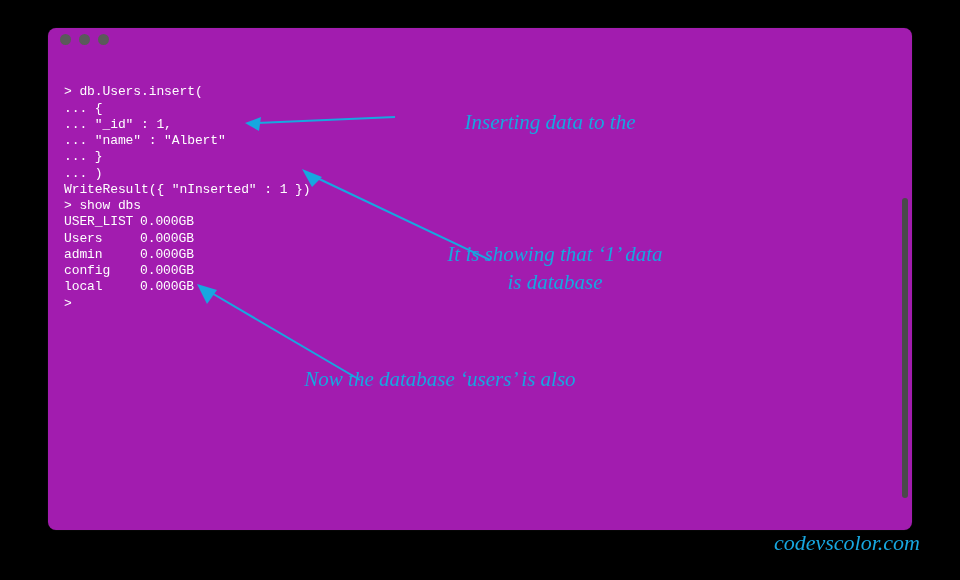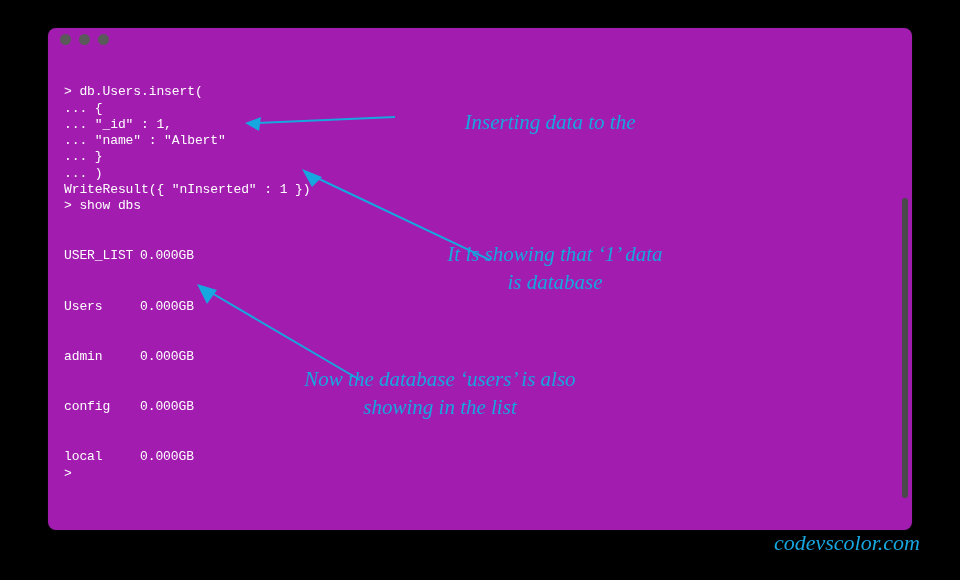--- a/index.html
+++ b/index.html
@@ -39,21 +39,21 @@
       left: 16px;
       top: 40px;
       color: #ffffff;
       font-size: 13px;
       line-height: 1.25;
       white-space: pre;
       font-weight: 500;
       letter-spacing: -0.1px;
     }
     .dbrow { display: block; }
-    .dbname { display: inline-block; width: 76px; margin-top: 34px; }
+    .dbname { display: inline-block; width: 76px; }
     .scrollbar {
       position: absolute;
       right: 4px;
       top: 170px;
       width: 6px;
       height: 300px;
       background: #4a4a4a;
       border-radius: 3px;
     }
     .annotation {
@@ -115,21 +115,20 @@
 
 <div class="annotation ann1">
   <span>Inserting data to the</span><br>
 </div>
 <div class="annotation ann2">
   <span>It is showing that ‘1’ data</span><br>
   <span>is database</span>
 </div>
 <div class="annotation ann3">
   <span>Now the database ‘users’ is also</span><br>
-  <span>showing in the list</span>
 </div>
 
 <div class="watermark">codevscolor.com</div>
 
 <svg class="arrow" style="left:245px; top:115px;" width="160" height="30">
   <line x1="150" y1="2" x2="12" y2="8"></line>
   <polygon class="arrowhead" points="0,8 16,2 14,16"></polygon>
 </svg>
 
 <svg class="arrow" style="left:300px; top:165px;" width="200" height="110">

